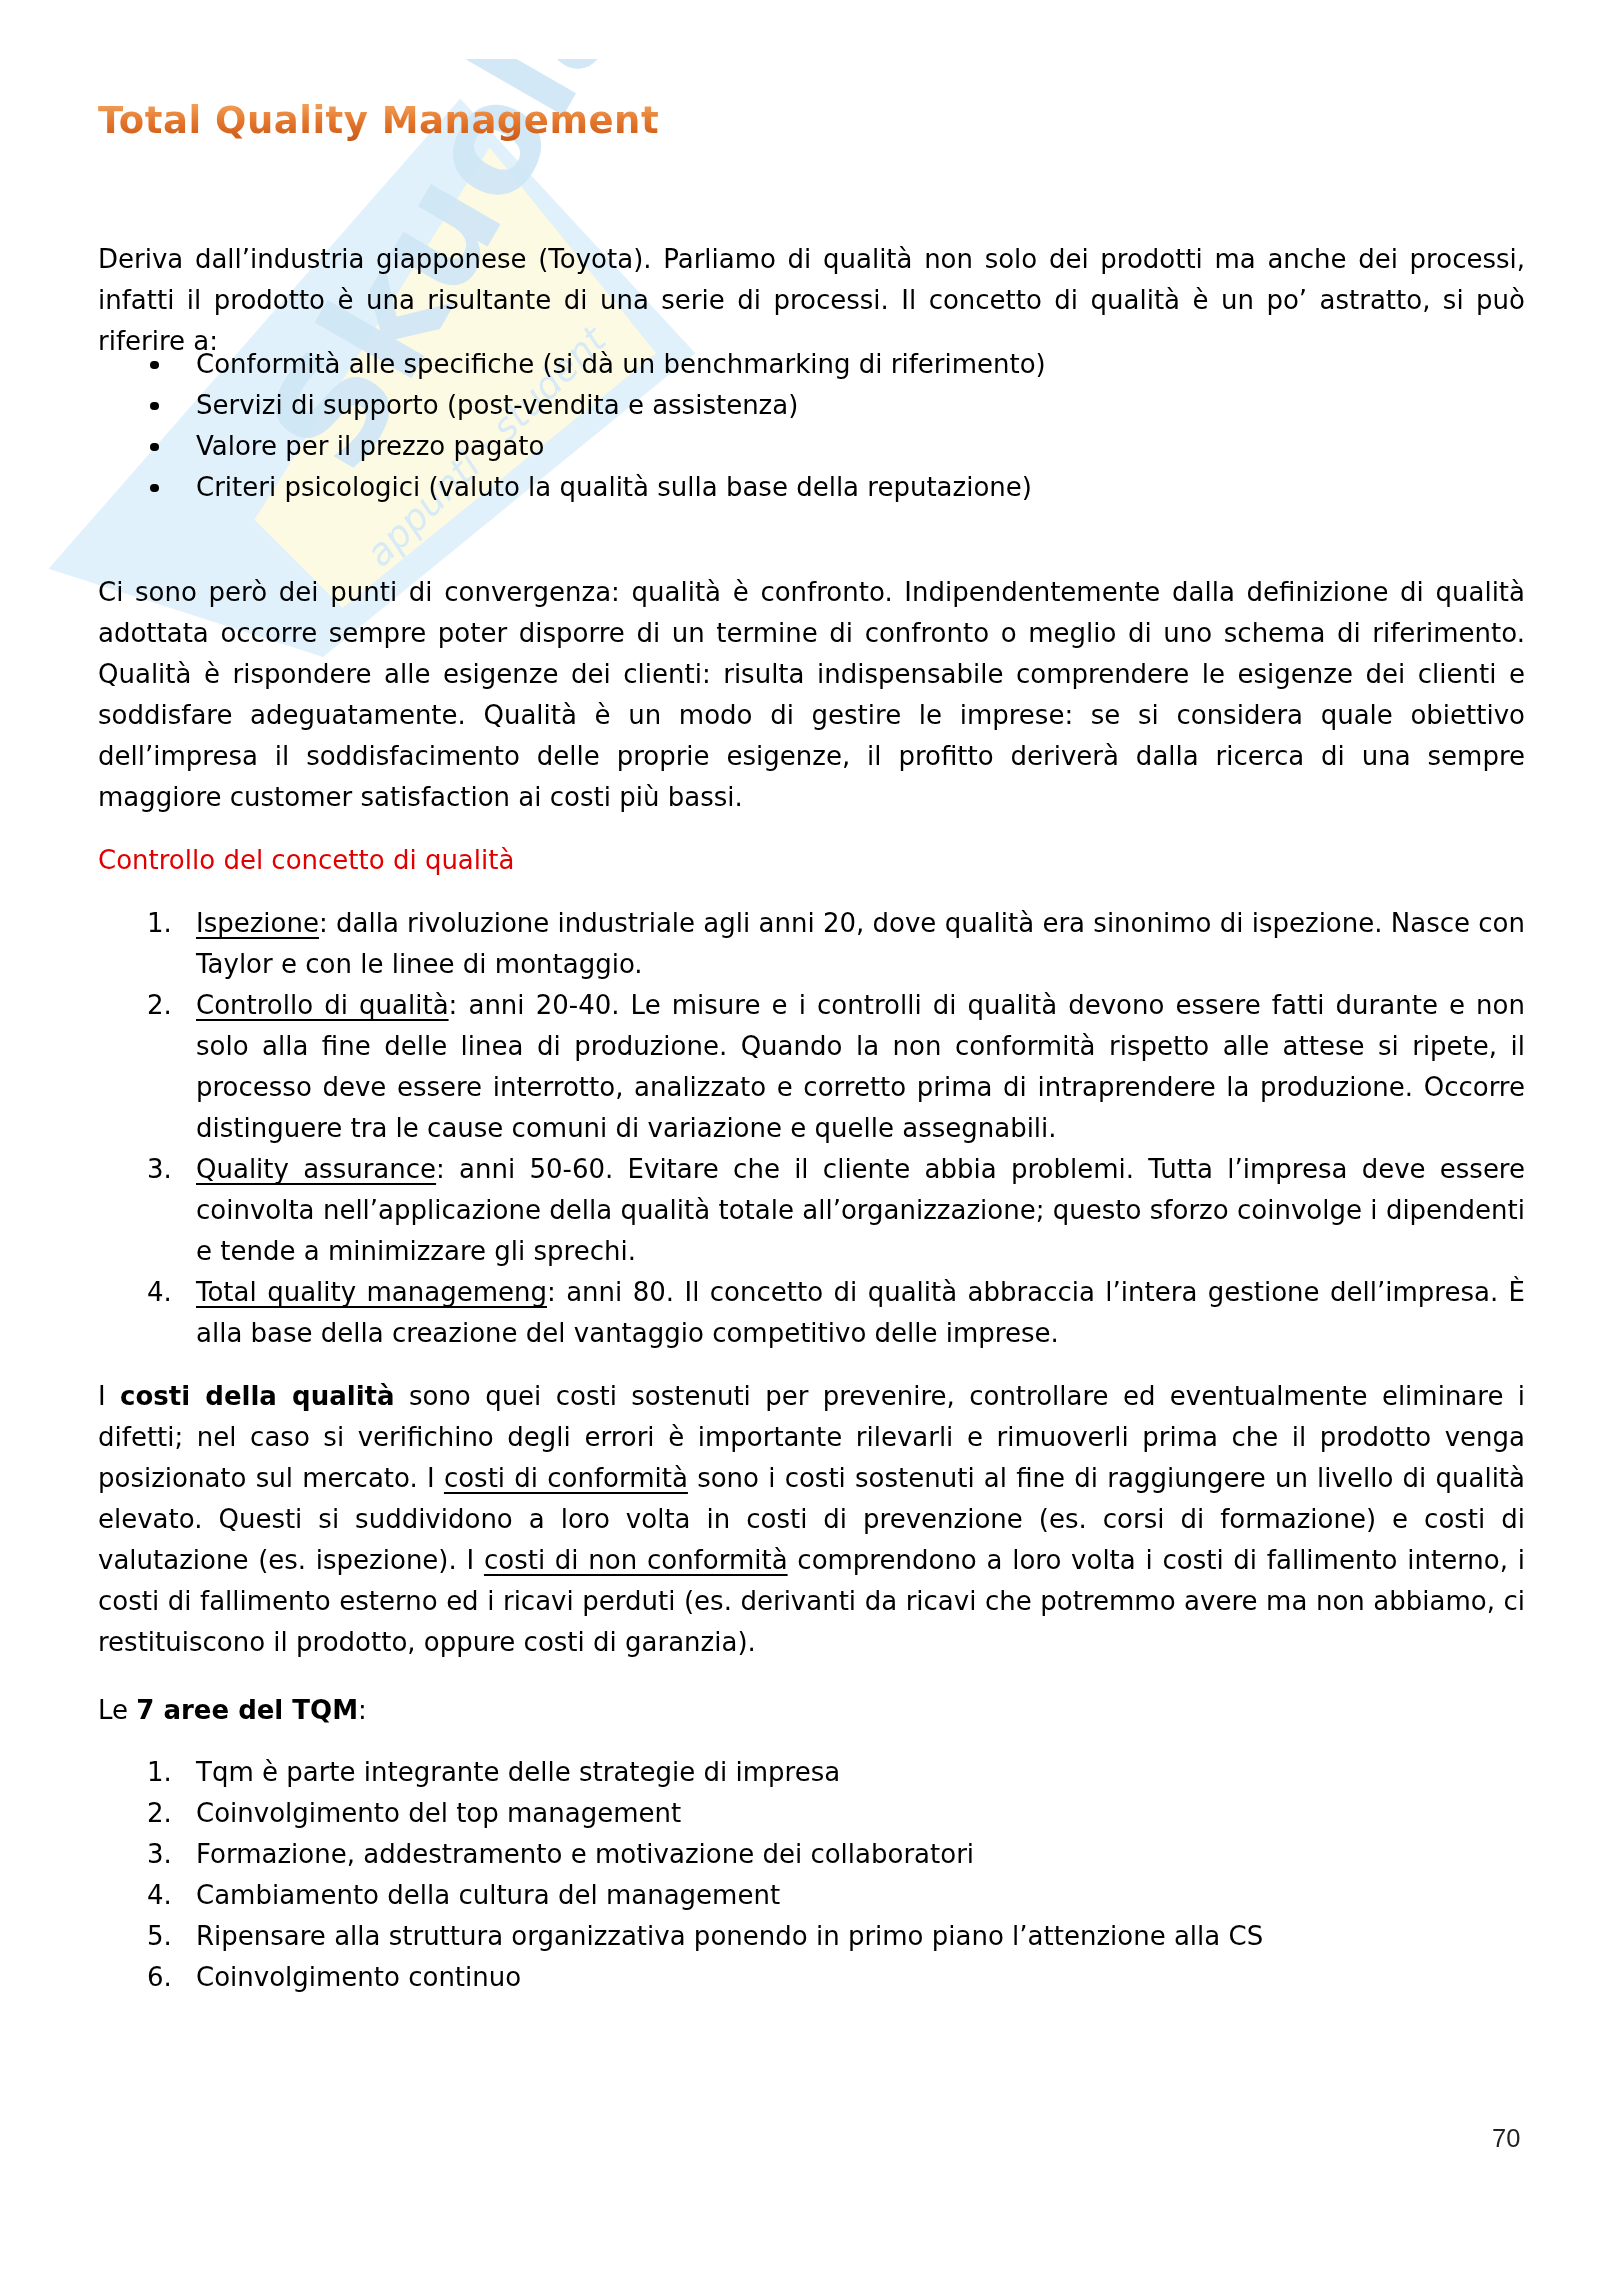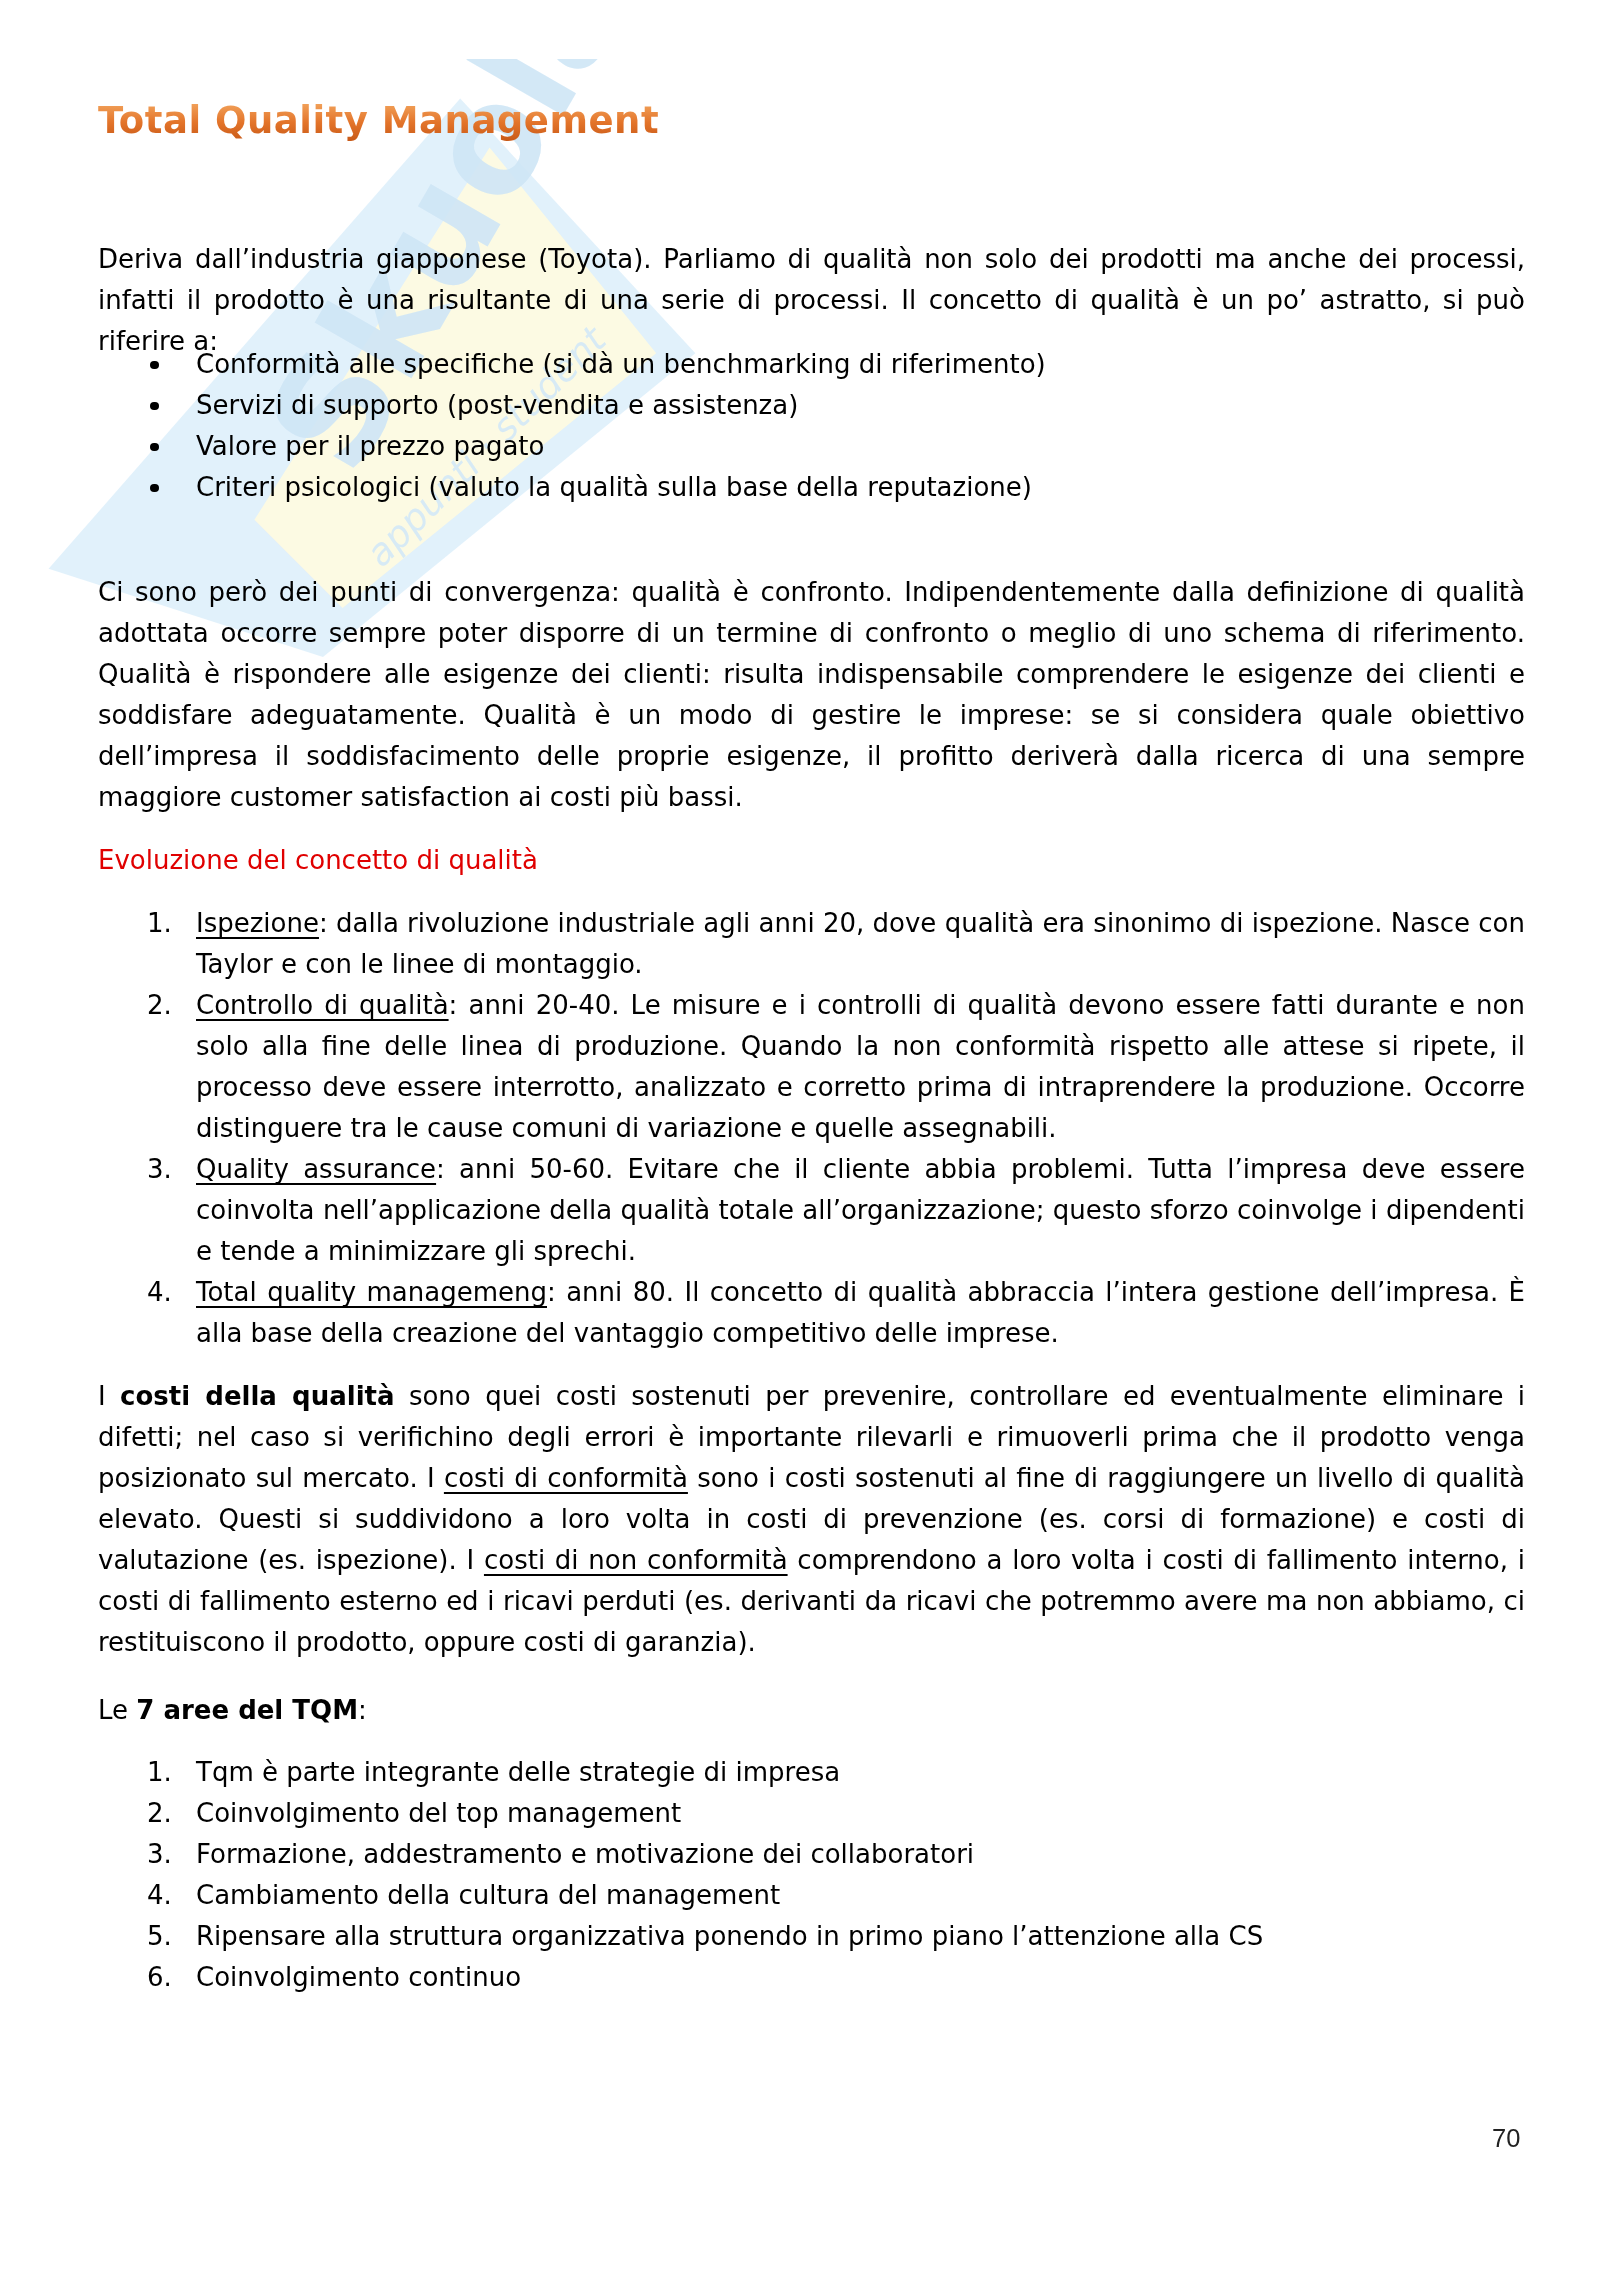--- a/index.html
+++ b/index.html
@@ -70,21 +70,21 @@
       <li><span class="dot"></span><span>Servizi di supporto (post-vendita e assistenza)</span></li>
       <li><span class="dot"></span><span>Valore per il prezzo pagato</span></li>
       <li><span class="dot"></span><span>Criteri psicologici (valuto la qualità sulla base della reputazione)</span></li>
     </ul>
   </div>
 
   <div class="block" style="top:572px;">
     <p class="justify">Ci sono però dei punti di convergenza: qualità è confronto. Indipendentemente dalla definizione di qualità adottata occorre sempre poter disporre di un termine di confronto o meglio di uno schema di riferimento. Qualità è rispondere alle esigenze dei clienti: risulta indispensabile comprendere le esigenze dei clienti e soddisfare adeguatamente. Qualità è un modo di gestire le imprese: se si considera quale obiettivo dell’impresa il soddisfacimento delle proprie esigenze, il profitto deriverà dalla ricerca di una sempre maggiore customer satisfaction ai costi più bassi.</p>
   </div>
 
-  <div class="block red" style="top:840px;">Evoluzione del concetto di qualità</div>
+  <div class="block red" style="top:840px;">Controllo del concetto di qualità</div>
 
   <div class="block" style="top:903px;">
     <ol class="num">
       <li class="justify"><span class="n">1.</span><span class="u">Ispezione</span><span>: dalla rivoluzione industriale agli anni 20, dove qualità era sinonimo di ispezione. Nasce con Taylor e con le linee di montaggio.</span></li>
       <li class="justify"><span class="n">2.</span><span class="u">Controllo di qualità</span><span>: anni 20-40. Le misure e i controlli di qualità devono essere fatti durante e non solo alla fine delle linea di produzione. Quando la non conformità rispetto alle attese si ripete, il processo deve essere interrotto, analizzato e corretto prima di intraprendere la produzione. Occorre distinguere tra le cause comuni di variazione e quelle assegnabili.</span></li>
       <li class="justify"><span class="n">3.</span><span class="u">Quality assurance</span><span>: anni 50-60. Evitare che il cliente abbia problemi. Tutta l’impresa deve essere coinvolta nell’applicazione della qualità totale all’organizzazione; questo sforzo coinvolge i dipendenti e tende a minimizzare gli sprechi.</span></li>
       <li class="justify"><span class="n">4.</span><span class="u">Total quality managemeng</span><span>: anni 80. Il concetto di qualità abbraccia l’intera gestione dell’impresa. È alla base della creazione del vantaggio competitivo delle imprese.</span></li>
     </ol>
   </div>
 

